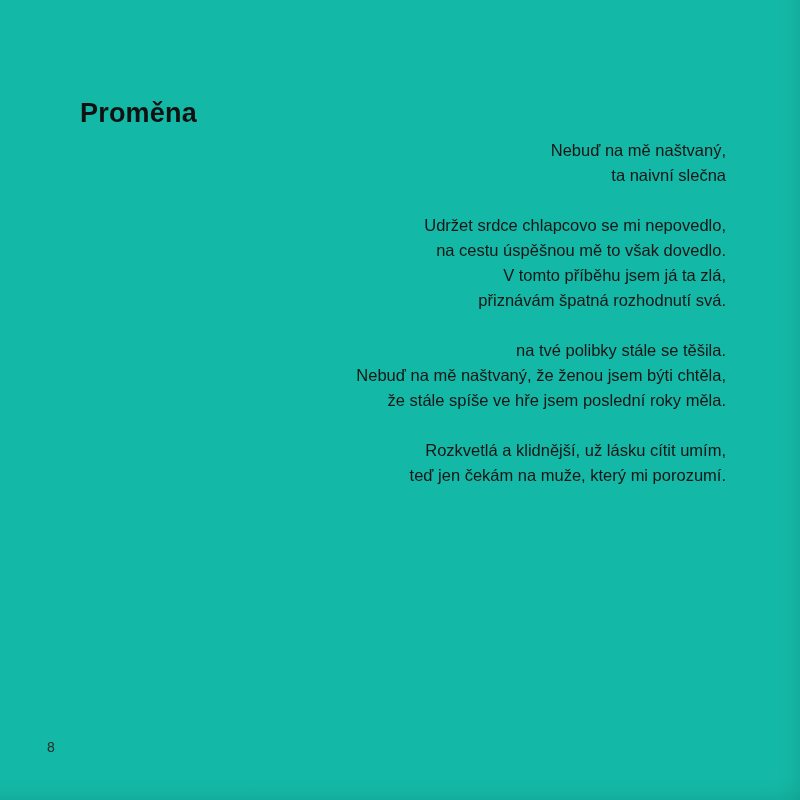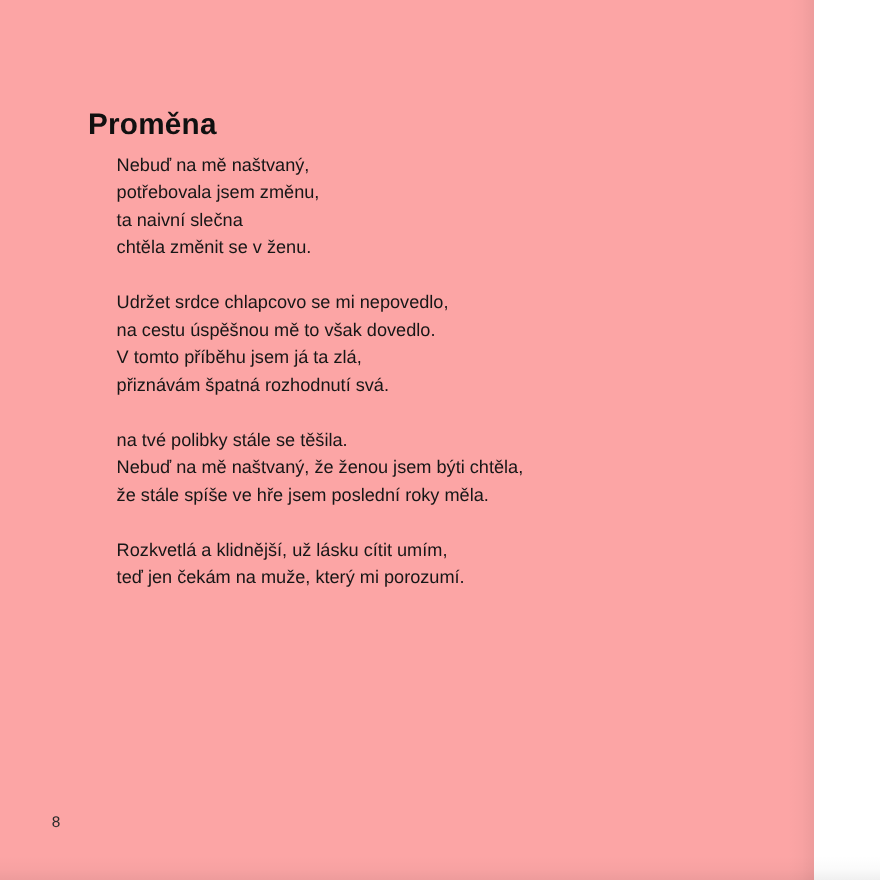--- a/index.html
+++ b/index.html
@@ -9,23 +9,23 @@
   }
   body {
     width: 800px;
     height: 800px;
     font-family: "Liberation Sans", sans-serif;
     color: #1a1a1a;
     overflow: hidden;
   }
   .page {
     position: relative;
-    width: 740px;
+    width: 800px;
     height: 800px;
-    background: #fca5a5;
+    background: #14b8a6;
     box-sizing: border-box;
   }
   
   .page-edge-right {
     position: absolute;
     top: 0;
     right: 0;
     width: 24px;
     height: 800px;
     background: linear-gradient(to right, rgba(0,0,0,0.0) 0%, rgba(0,0,0,0.02) 55%, rgba(0,0,0,0.06) 100%);
@@ -51,20 +51,21 @@
     white-space: pre;
   }
   .poem-body {
     position: absolute;
     left: 106px;
     top: 138px;
     width: 620px;
   }
   .stanza {
     margin: 0 0 25px 0;
+    text-align: right;
   }
   .stanza:last-child {
     margin-bottom: 0;
   }
   .line {
     font-size: 16.5px;
     line-height: 25px;
     color: #161616;
     white-space: pre;
   }
@@ -83,23 +84,21 @@
 
   <div class="page-edge-right"></div>
   <div class="page-edge-bottom"></div>
 
   <h1 class="poem-title">Proměna</h1>
 
   <div class="poem-body">
 
     <div class="stanza">
       <div class="line">Nebuď na mě naštvaný,</div>
-      <div class="line">potřebovala jsem změnu,</div>
       <div class="line">ta naivní slečna</div>
-      <div class="line">chtěla změnit se v ženu.</div>
     </div>
 
 
     <div class="stanza">
       <div class="line">Udržet srdce chlapcovo se mi nepovedlo,</div>
       <div class="line">na cestu úspěšnou mě to však dovedlo.</div>
       <div class="line">V tomto příběhu jsem já ta zlá,</div>
       <div class="line">přiznávám špatná rozhodnutí svá.</div>
     </div>
 

